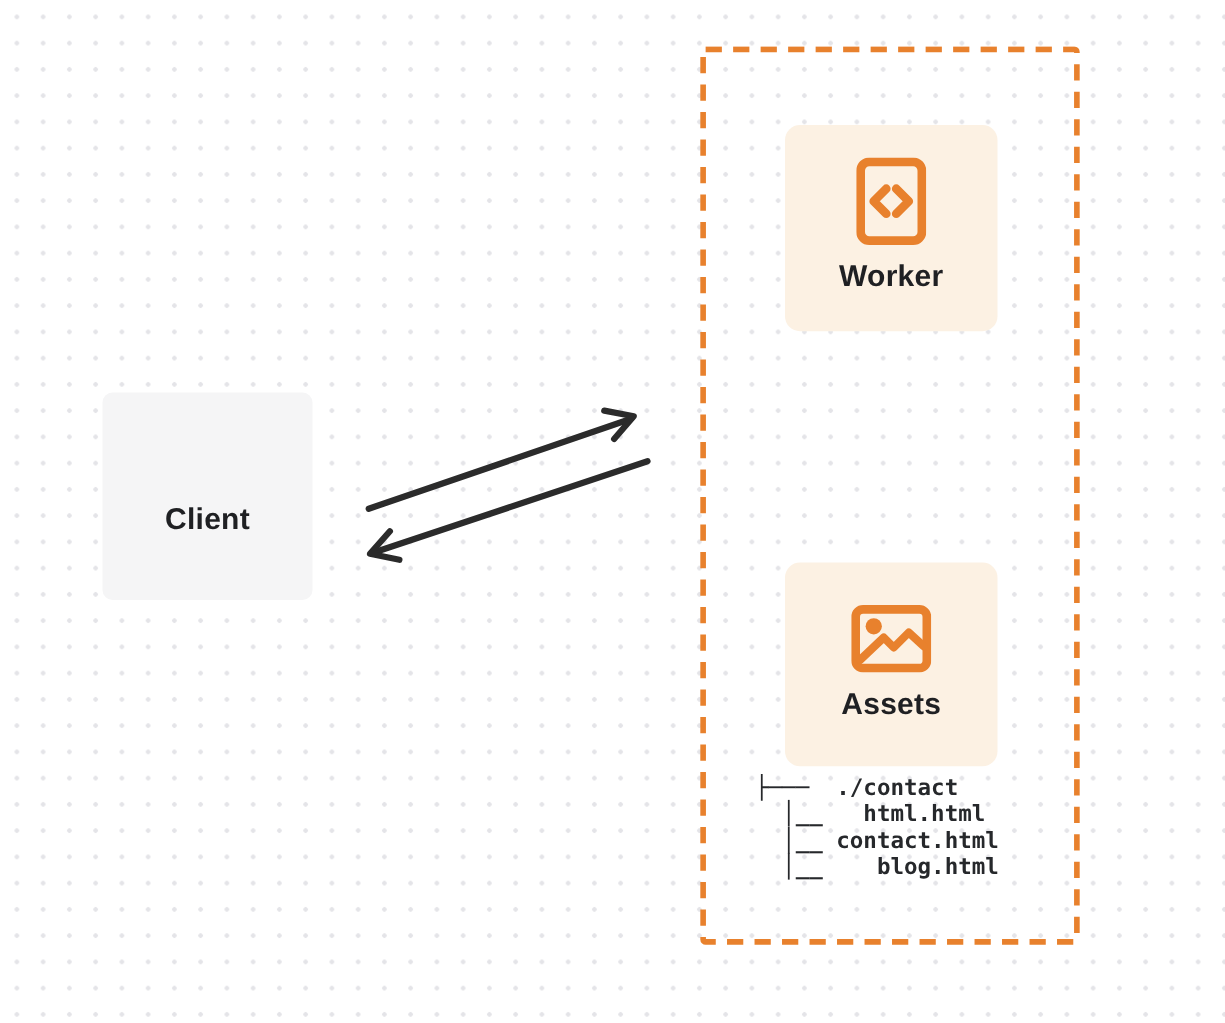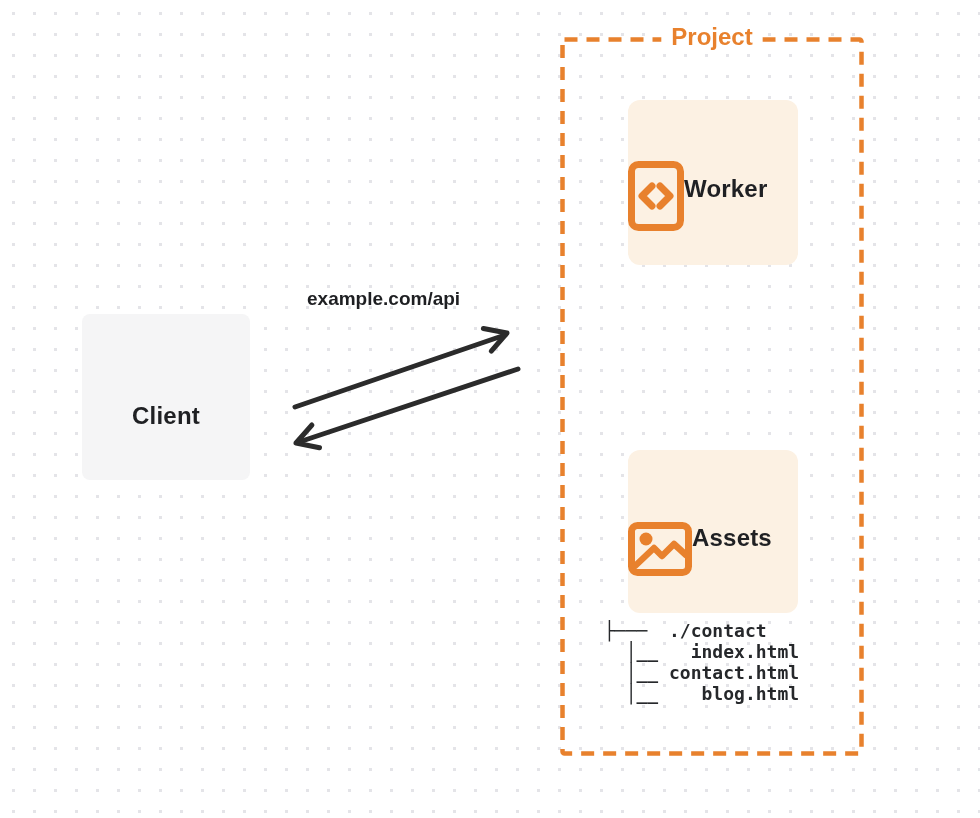--- a/index.html
+++ b/index.html
@@ -45,21 +45,21 @@
     line-height: 32px;
     font-size: 24px; font-weight: 700;
     color: #e8812d;
     white-space: nowrap;
   }
   .service-card {
     position: absolute;
     width: 170px;
     background: #fcf1e3;
     border-radius: 12px;
-    display: flex; align-items: center;
+    display: flex; flex-direction: column; align-items: center;
   }
   .worker-card { left: 628px; top: 100px; height: 165px; }
   .assets-card { left: 628px; top: 450px; height: 163px; }
   .worker-card .card-icon { margin-top: 26px; }
   .assets-card .card-icon { margin-top: 34px; }
   .card-label {
     margin-top: 12px;
     font-size: 24px; font-weight: 700; color: #1f2023; letter-spacing: 0.2px;
   }
   .file-tree {
@@ -73,36 +73,34 @@
 </style>
 </head>
 <body>
 
 <div class="canvas">
 
   <div class="client-node">
     <span class="node-label">Client</span>
   </div>
 
-  <div class="request-url">example.com/api</div>
 
   <svg class="arrows-svg" width="980" height="818" viewBox="0 0 980 818" fill="none">
     <g stroke="#2b2b2b" stroke-width="5" stroke-linecap="round" stroke-linejoin="round" fill="none">
       <path d="M295 407 L505 335"></path>
       <path d="M483.4 328.5 L507 333 L491.3 351.2"></path>
       <path d="M518 369 L299 442"></path>
       <path d="M319.5 447.8 L296 443 L311.9 425"></path>
     </g>
   </svg>
 
   <div class="project-container">
     <svg class="project-border" width="304" height="719" viewBox="0 0 304 719" fill="none">
       <rect x="2.5" y="2.5" width="299" height="714" rx="2" stroke="#e8812d" stroke-width="4.5" stroke-dasharray="13 9"></rect>
     </svg>
-    <span class="project-title">Project</span>
   </div>
 
   <div class="service-card worker-card">
     <svg class="card-icon" width="56" height="70" viewBox="0 0 56 70" fill="none">
       <rect x="3.5" y="3.5" width="49" height="63" rx="7" stroke="#e8812d" stroke-width="7"></rect>
       <path d="M24 25 L14 35 L24 45" stroke="#e8812d" stroke-width="7" stroke-linecap="round" stroke-linejoin="round"></path>
       <path d="M32 25 L42 35 L32 45" stroke="#e8812d" stroke-width="7" stroke-linecap="round" stroke-linejoin="round"></path>
     </svg>
     <span class="card-label">Worker</span>
   </div>
@@ -111,18 +109,18 @@
     <svg class="card-icon" width="64" height="54" viewBox="0 0 64 54" fill="none">
       <rect x="3.5" y="3.5" width="57" height="47" rx="6" stroke="#e8812d" stroke-width="7"></rect>
       <circle cx="18" cy="17" r="6.5" fill="#e8812d"></circle>
       <path d="M7 44 L26 26 L34 34 L46 22 L58 33" stroke="#e8812d" stroke-width="6.5" stroke-linecap="round" stroke-linejoin="round"></path>
     </svg>
     <span class="card-label">Assets</span>
   </div>
 
   <div class="file-tree">
     <div class="tree-line">├───  ./contact</div>
-    <div class="tree-line">  │__   index.html</div>
+    <div class="tree-line">  │__   html.html</div>
     <div class="tree-line">  │__ contact.html</div>
     <div class="tree-line">  │__    blog.html</div>
   </div>
 
 </div>
 
 </body></html>

